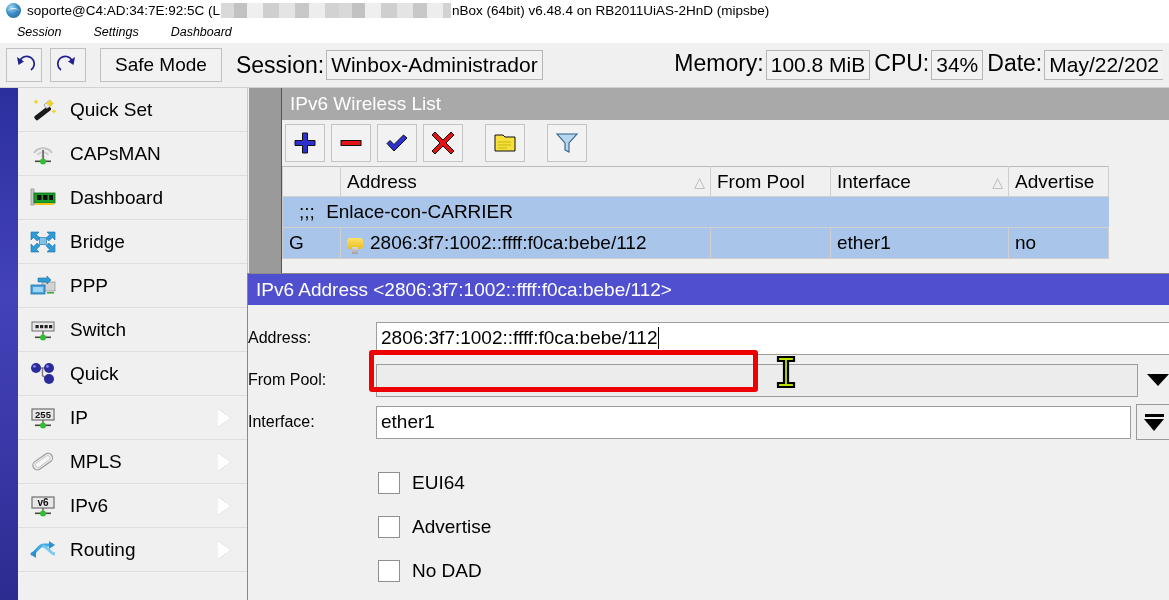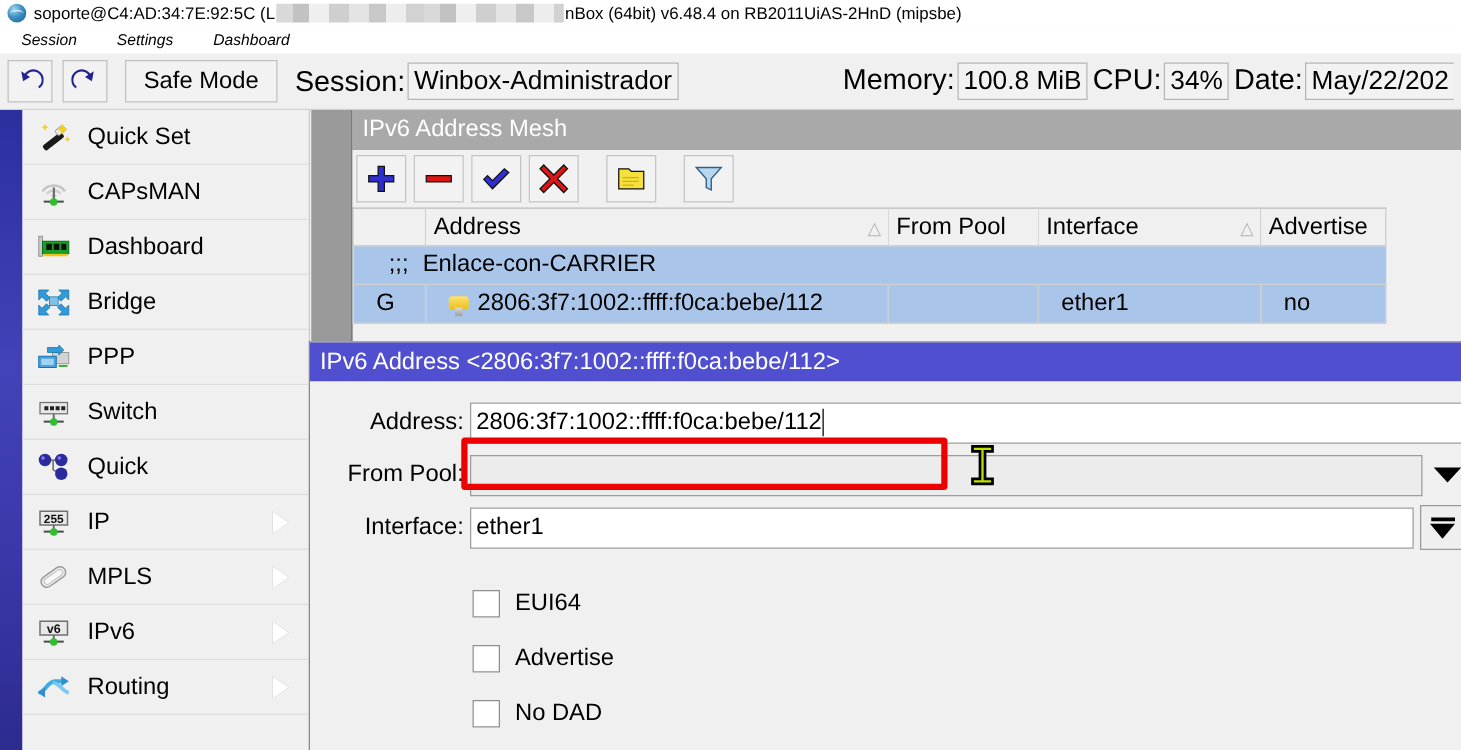--- a/index.html
+++ b/index.html
@@ -140,21 +140,21 @@
   table.grid th {
     background: #f0f0f0; border: 1px solid #cfcfcf; border-top: 1px solid #b9b9b9;
     font-weight: normal; text-align: left; height: 30px; padding: 0 6px;
     position: relative; white-space: nowrap;
   }
   table.grid th .sortmark {
     position: absolute; right: 5px; top: 50%; transform: translateY(-50%);
     color: #b4b4b4; font-size: 14px;
   }
   table.grid td {
-    border: 1px solid #cfcfcf; height: 31px; padding: 0 18px; white-space: nowrap;
+    border: 1px solid #cfcfcf; height: 31px; padding: 0 6px; white-space: nowrap;
   }
   tr.comment-row td { background: #a9c6ea; color: #000; }
   tr.data-row td { background: #a9c6ea; }
   .flagcell { text-align: left; }
   .addr-dot {
     display: inline-block; width: 16px; height: 11px; margin-right: 7px;
     vertical-align: middle;
     background: linear-gradient(180deg,#ffe26a 0%, #e8bd1d 100%);
     border-radius: 3px; position: relative;
   }
@@ -170,21 +170,21 @@
   }
   .dlg-title {
     height: 31px; background: #4f4fcf; color: #ffffff;
     display: flex; align-items: center; padding-left: 8px; font-size: 19px;
     white-space: nowrap;
   }
   .dlg-body { position: relative; padding-top: 12px; }
 
   .frow { display: flex; align-items: center; height: 42px; }
   .flabel {
-    width: 128px; text-align: right; padding-right: 5px; font-size: 19px; flex: none;
+    width: 128px; padding-right: 5px; font-size: 16px; flex: none;
   }
   .finput {
     height: 33px; border: 1px solid #9d9d9d; background: #ffffff;
     display: flex; align-items: center; padding: 0 4px; font-size: 19px;
     flex: 1; margin-right: 2px;
   }
   .finput.readonly { background: #ececec; }
   .caret {
     display: inline-block; width: 1px; height: 22px; background: #000;
     margin-left: 1px;
@@ -430,21 +430,21 @@
       <span>Routing</span>
       <span class="side-arrow"></span>
     </div>
 
   </div>
 
   <div class="content"></div>
   <div class="content-gutter"></div>
 
   <div class="listwin">
-    <div class="listwin-title">IPv6 Address Mesh</div>
+    <div class="listwin-title">IPv6 Wireless List</div>
 
     <div class="list-toolbar">
       <div class="lt-btn">
         <svg width="26" height="26" viewBox="0 0 26 26">
           <path d="M10.5 3 h5 v7.5 h7.5 v5 h-7.5 v7.5 h-5 v-7.5 h-7.5 v-5 h7.5z" fill="#2f2fd0" stroke="#111" stroke-width="1"></path>
         </svg>
       </div>
       <div class="lt-btn">
         <svg width="26" height="26" viewBox="0 0 26 26">
           <rect x="3" y="10.5" width="20" height="5" fill="#e01414" stroke="#111" stroke-width="1"></rect>

